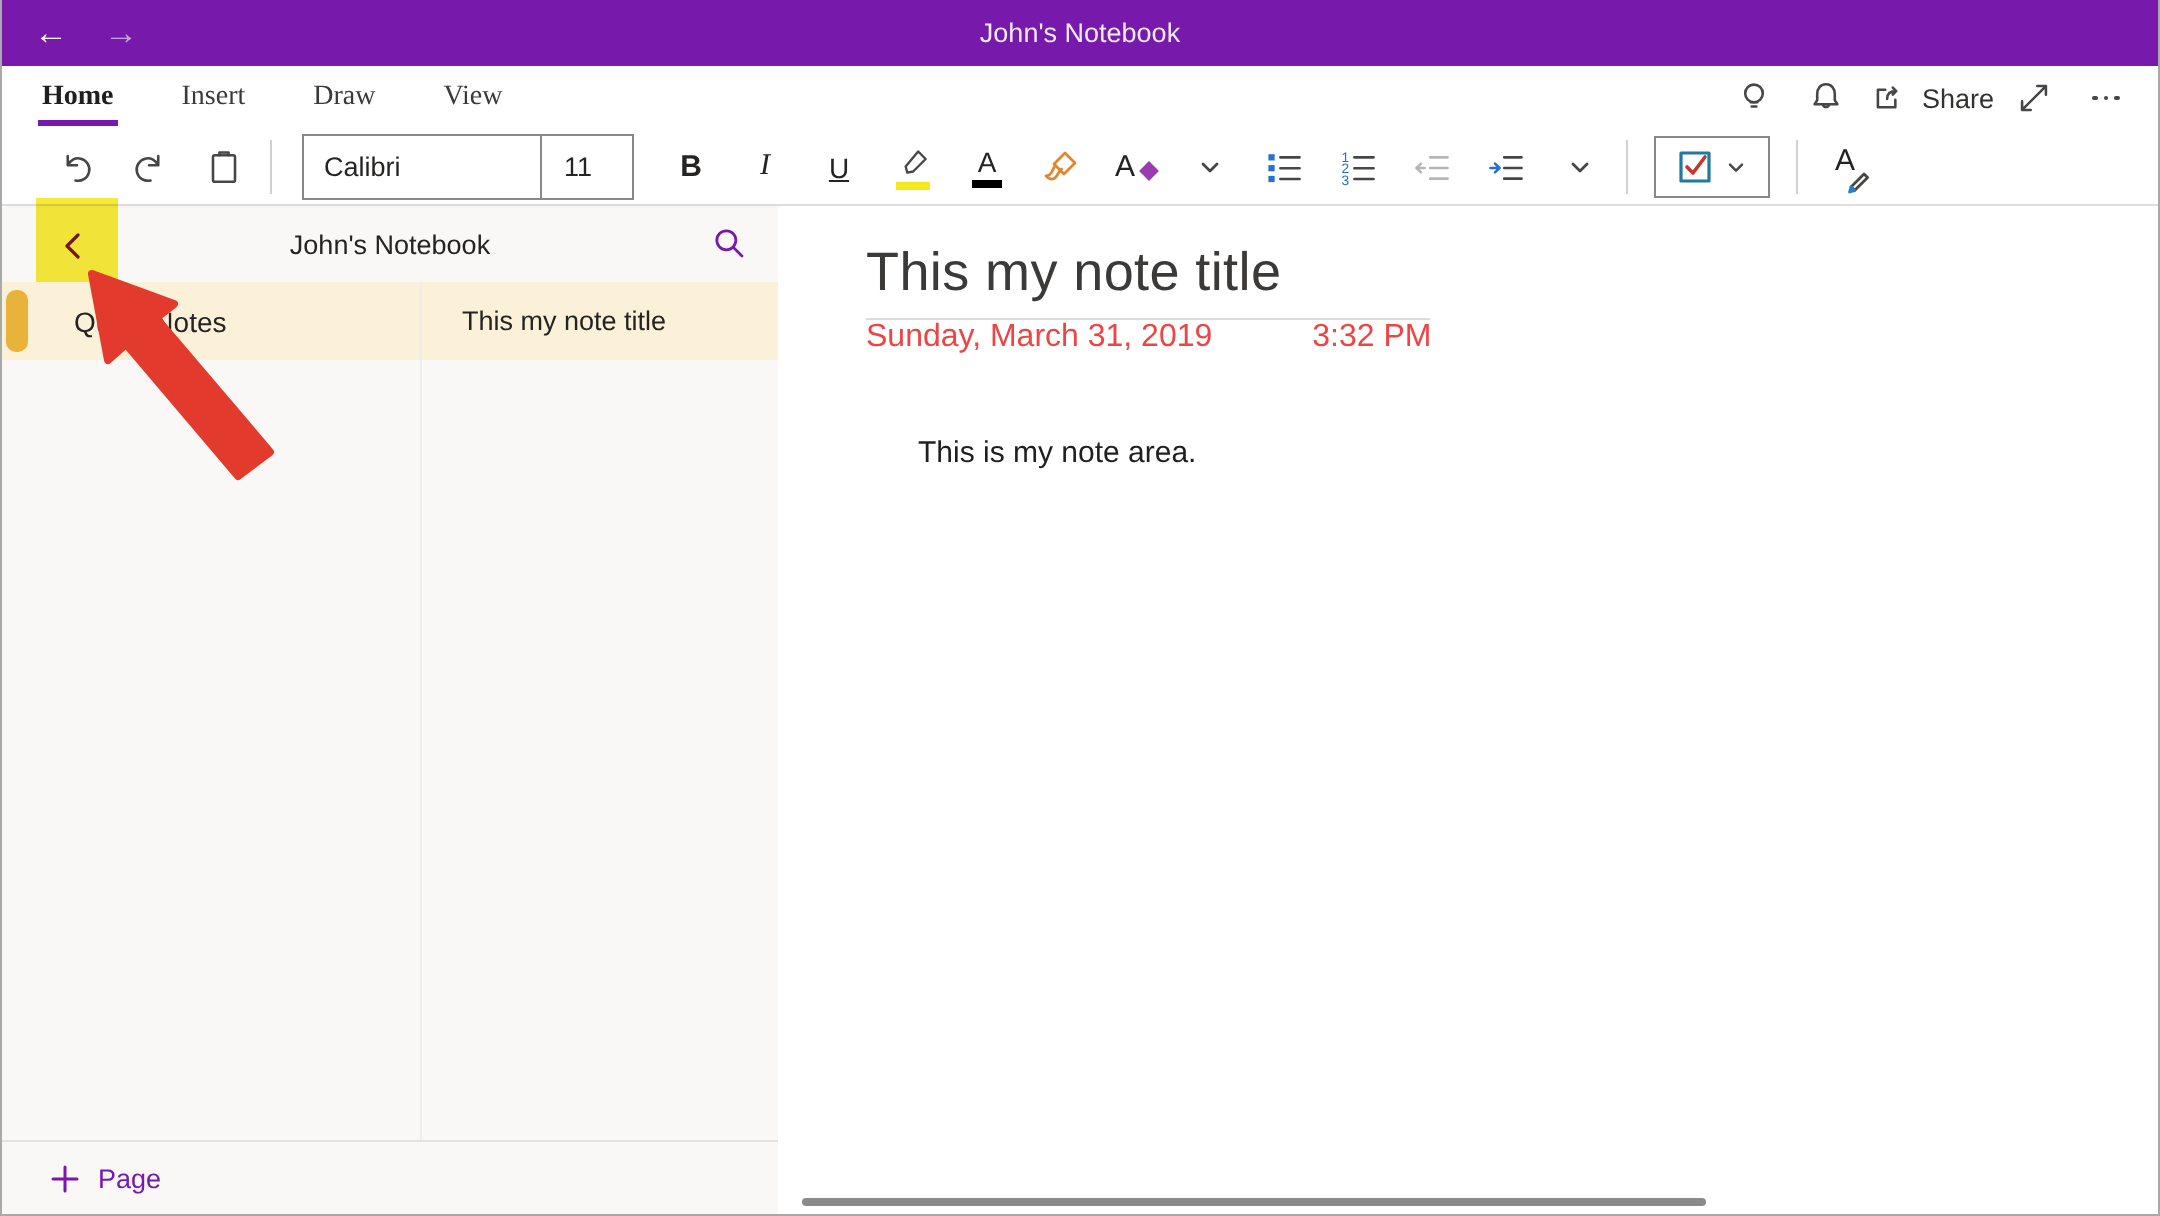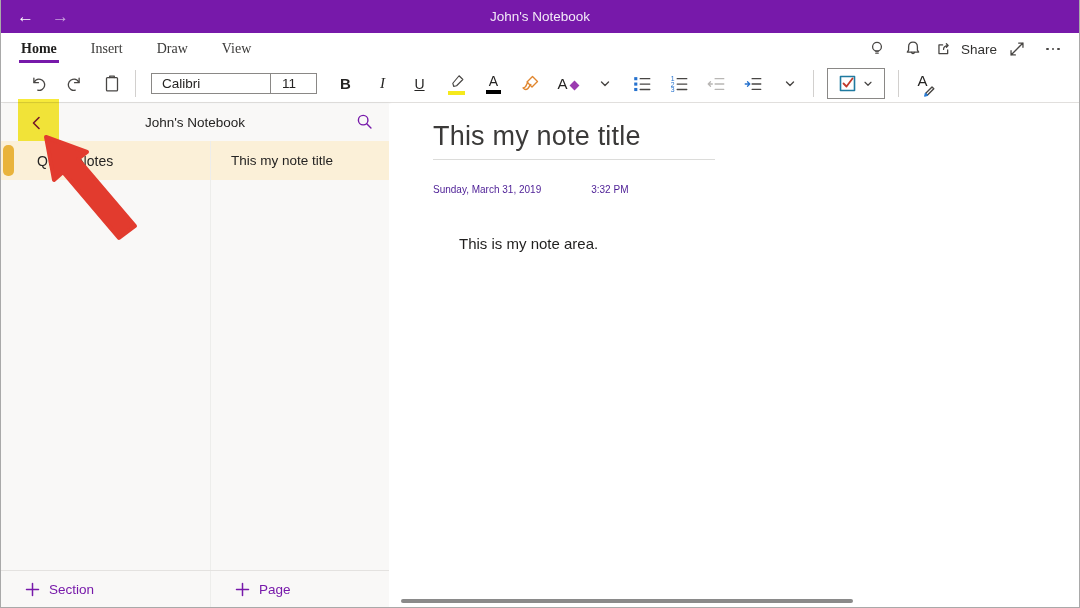--- a/index.html
+++ b/index.html
@@ -30,21 +30,21 @@
   .ic path,.ic circle,.ic rect{stroke:#484644;fill:none;stroke-width:1.4;stroke-linecap:round;stroke-linejoin:round;}
   .dots{display:flex;gap:3px;align-items:center;}
   .dot{width:2.6px;height:2.6px;border-radius:50%;background:#484644;}
   
   .toolbar{height:38px;display:flex;align-items:center;padding-left:18px;border-bottom:1px solid #e1dfdd;background:#fff;}
   .tb-btn{width:37px;height:32px;display:flex;align-items:center;justify-content:center;flex:none;position:relative;}
   .fmt-b{font-size:15px;font-weight:700;color:#252423;}
   .fmt-i{font-size:15px;font-style:italic;font-family:"Liberation Serif",serif;color:#252423;}
   .fmt-u{font-size:14px;text-decoration:underline;color:#252423;}
   .sep{width:1px;height:27px;background:#d2d0ce;margin:0 5px;flex:none;}
-  .font-box{display:flex;height:21px;border:1px solid #8a8886;margin:0 10px;flex:none;background:#fff;}
+  .font-box{display:flex;height:33px;border:1px solid #8a8886;margin:0 10px;flex:none;background:#fff;}
   .font-name{width:118px;padding-left:10px;font-size:13.5px;color:#252423;display:flex;align-items:center;}
   .font-size{width:46px;border-left:1px solid #8a8886;padding-left:11px;font-size:13.5px;color:#252423;display:flex;align-items:center;}
   .stack{display:flex;flex-direction:column;align-items:center;line-height:1;}
   .a-letter{font-size:14px;color:#252423;line-height:1;}
   .color-bar{width:15px;height:4px;margin-top:2px;}
   .hl-wrap{position:relative;width:24px;height:24px;}
   .hl-wrap svg{position:absolute;top:0;left:2px;}
   .hl-bar{position:absolute;left:3px;bottom:1px;width:17px;height:4px;background:#f5e91c;}
   .diamond{width:7px;height:7px;background:#9b3bb0;transform:rotate(45deg);margin-left:3px;margin-top:6px;}
   .todo-btn{width:58px;height:31px;border:1px solid #8a8886;background:#fff;display:flex;align-items:center;justify-content:center;gap:5px;margin:0 8px;flex:none;}
@@ -66,21 +66,21 @@
   .page-row{height:39px;background:#fbf0d8;display:flex;align-items:center;padding-left:20px;font-size:13.5px;color:#252423;}
   .panel-footer{position:absolute;bottom:0;left:0;right:0;height:37px;border-top:1px solid #e4e2e0;display:flex;background:#f9f8f7;}
   .footer-cell{display:flex;align-items:center;gap:9px;color:#7719aa;font-size:13.5px;}
   .footer-section{width:210px;padding-left:24px;border-right:1px solid #ededeb;}
   .footer-page{flex:1;padding-left:24px;}
   
   .editor{position:absolute;left:388px;right:0;top:0;bottom:0;background:#fff;}
   .editor-inner{padding:17px 0 0 44px;}
   .note-title{font-size:27px;font-weight:300;color:#3b3a39;letter-spacing:.2px;}
   .title-rule{width:282px;height:1px;background:#dcdcda;margin-top:7px;}
-  .meta{margin-top:24px;font-size:10px;color:#4c1d95;display:flex;}
+  .meta{margin-top:0;font-size:16px;color:#ef4444;display:flex;}
   .meta-time{margin-left:50px;}
   .note-body{margin-top:40px;margin-left:26px;font-size:15px;color:#201f1e;}
   .para{margin:0;}
   .para + .para{margin-top:20px;}
   .hscroll{position:absolute;left:12px;bottom:4px;width:452px;height:4px;background:#8a8a8a;border-radius:2px;}
   
   .anno-yellow{position:absolute;left:17px;top:99px;width:41px;height:42px;background:#f7ea3a;mix-blend-mode:multiply;z-index:30;pointer-events:none;}
   .anno-arrow{position:absolute;inset:0;z-index:40;pointer-events:none;}
 </style>
 </head>
@@ -287,26 +287,20 @@
             <span>Quick Notes</span>
           </div>
         </div>
         <div class="pages-col">
           <div class="page-row">
             <span>This my note title</span>
           </div>
         </div>
       </div>
       <div class="panel-footer">
-        <div class="footer-cell footer-section">
-          <svg class="ic" width="15" height="15" viewBox="0 0 15 15">
-              <path d="M7.5 1.5 V13.5 M1.5 7.5 H13.5" style="stroke:#7719aa;stroke-width:1.5"></path>
-            </svg>
-          <span>Section</span>
-        </div>
         <div class="footer-cell footer-page">
           <svg class="ic" width="15" height="15" viewBox="0 0 15 15">
               <path d="M7.5 1.5 V13.5 M1.5 7.5 H13.5" style="stroke:#7719aa;stroke-width:1.5"></path>
             </svg>
           <span>Page</span>
         </div>
       </div>
     </div>
 
     <div class="editor">

